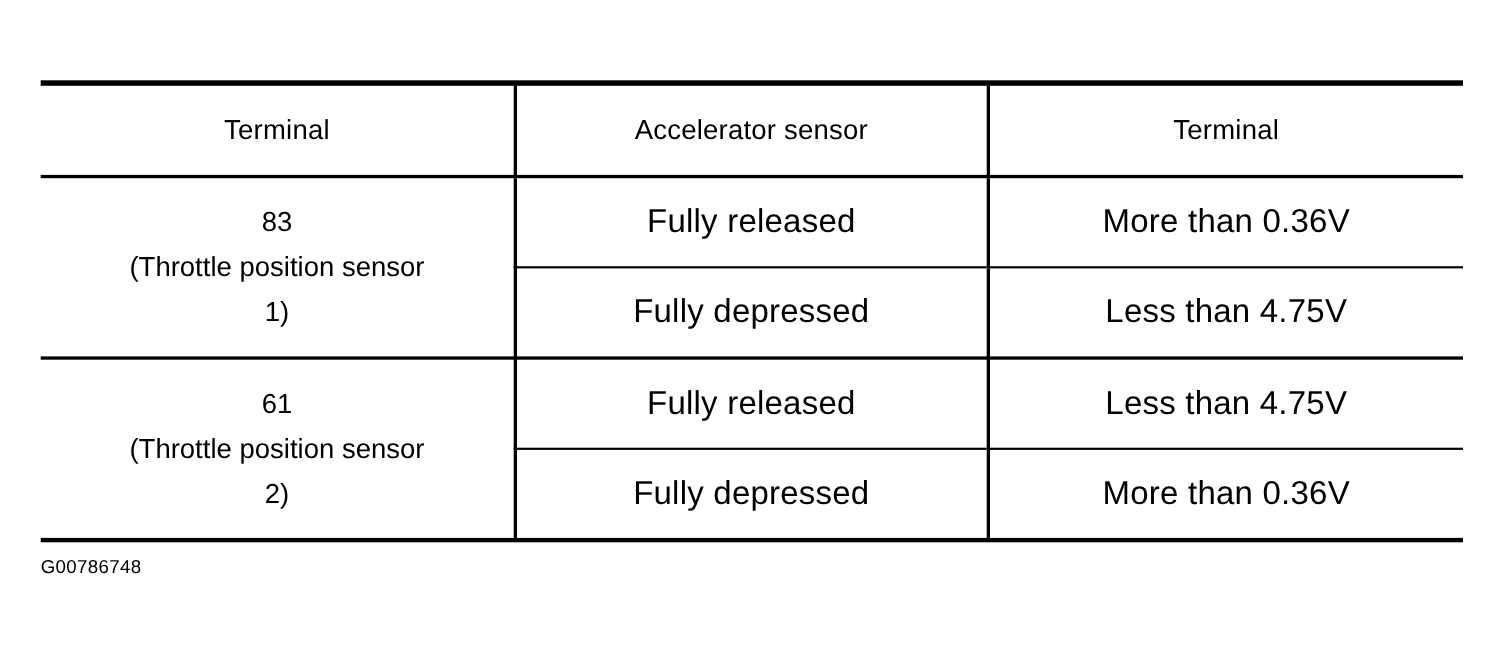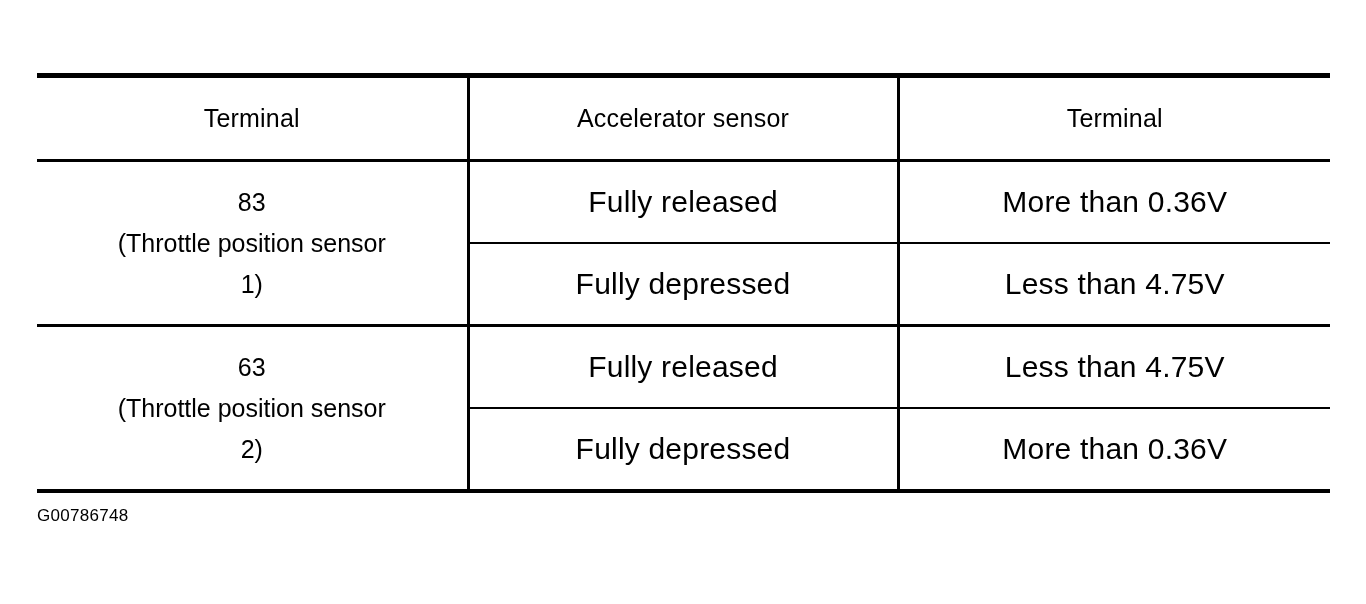--- a/index.html
+++ b/index.html
@@ -138,21 +138,21 @@
           <td class="data-cell rule-thin vline-right">Fully released</td>
           <td class="data-cell rule-thin">More than 0.36V</td>
         </tr>
         <tr>
           <td class="data-cell rule-mid vline-right">Fully depressed</td>
           <td class="data-cell rule-mid">Less than 4.75V</td>
         </tr>
 
         <tr>
           <td class="term-cell rule-thick-bottom vline-right" rowspan="2">
-            <span class="term-line">63</span>
+            <span class="term-line">61</span>
             <span class="term-line">(Throttle position sensor</span>
             <span class="term-line">2)</span>
           </td>
           <td class="data-cell rule-thin vline-right">Fully released</td>
           <td class="data-cell rule-thin">Less than 4.75V</td>
         </tr>
         <tr>
           <td class="data-cell rule-thick-bottom vline-right">Fully depressed</td>
           <td class="data-cell rule-thick-bottom">More than 0.36V</td>
         </tr>

